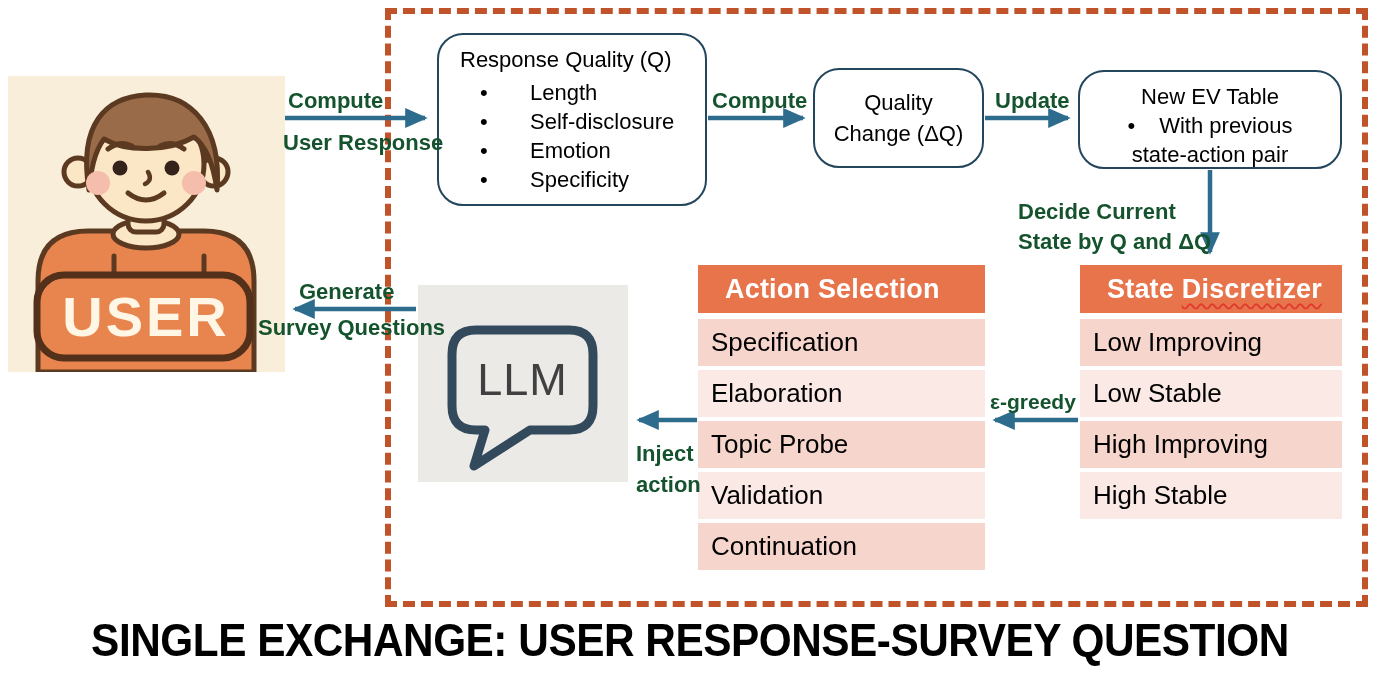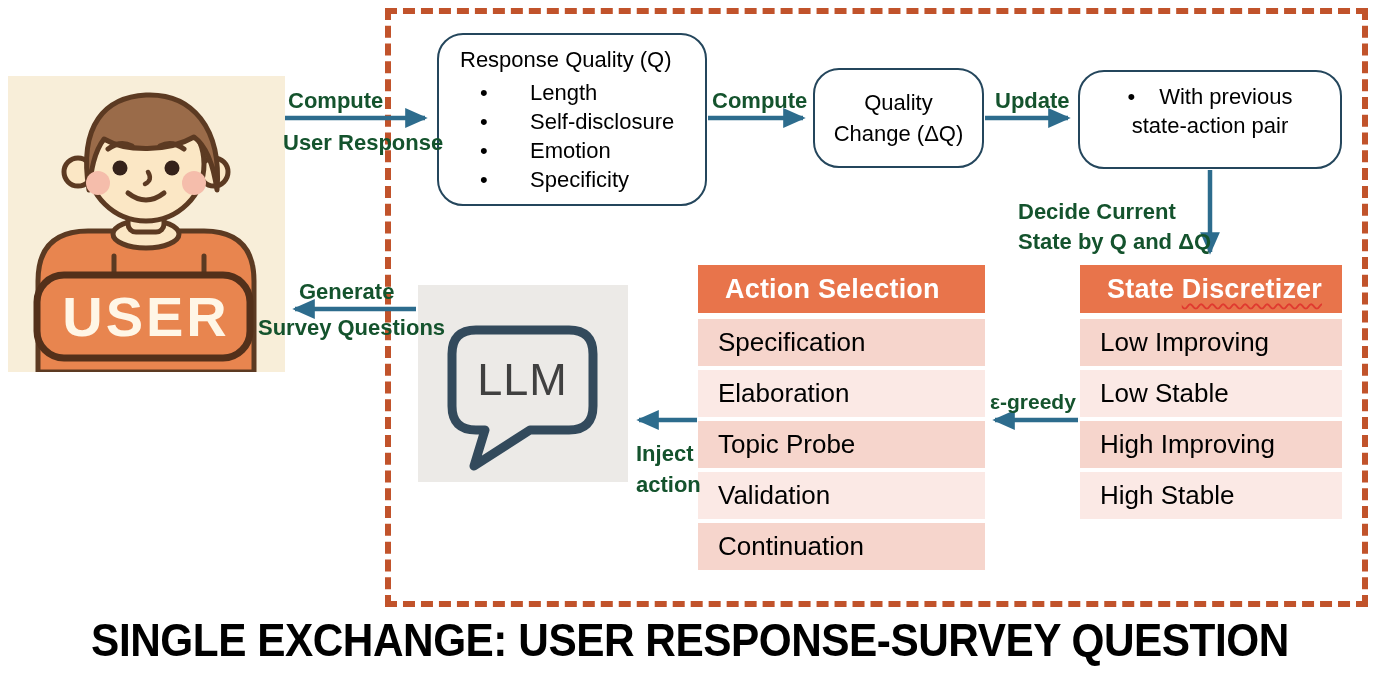--- a/index.html
+++ b/index.html
@@ -36,21 +36,21 @@
   .dtable { position:absolute; z-index:3; }
   #table-action { left:698px; top:265px; width:287px; }
   #table-state  { left:1080px; top:265px; width:262px; }
   .t-header {
     height:48px; background:#E8744B; color:#ffffff; font-weight:bold; font-size:27px;
     display:flex; align-items:center; padding-left:27px; margin-bottom:6px;
     letter-spacing:0.2px;
   }
   .t-row {
     height:47px; font-size:26px; color:#000; display:flex; align-items:center;
-    padding-left:20px; margin-bottom:4px;
+    padding-left:13px; margin-bottom:4px;
   }
   .t-row:nth-child(even) { background:#F6D5CC; }
   .t-row:nth-child(odd)  { background:#FBE9E5; }
   .squiggle {
     text-decoration:underline; text-decoration-style:wavy; text-decoration-color:#E03A2F;
     text-decoration-thickness:2px; text-underline-offset:5px;
   }
 
   
   #llm-box {
@@ -147,20 +147,21 @@
       <span class="dot">•</span>
       <span class="btxt">Specificity</span>
     </div>
   </div>
 
   <div class="rbox" id="box-quality-change">
     <div class="qc-text">Quality Change (ΔQ)</div>
   </div>
 
   <div class="rbox" id="box-new-ev">
+    <div>New EV Table</div>
     <div class="ev-bullet-line">
       <span>•</span>
       <span>With previous</span>
     </div>
     <div>state-action pair</div>
   </div>
 
   <div class="dtable" id="table-action">
     <div class="t-header">Action Selection</div>
     <div class="t-row">Specification</div>

